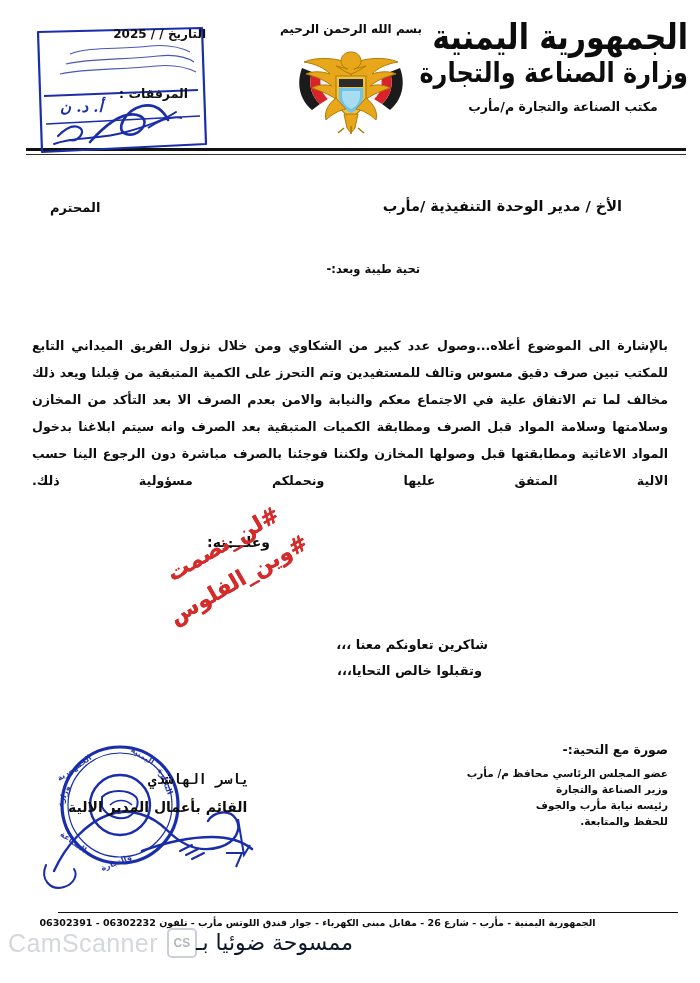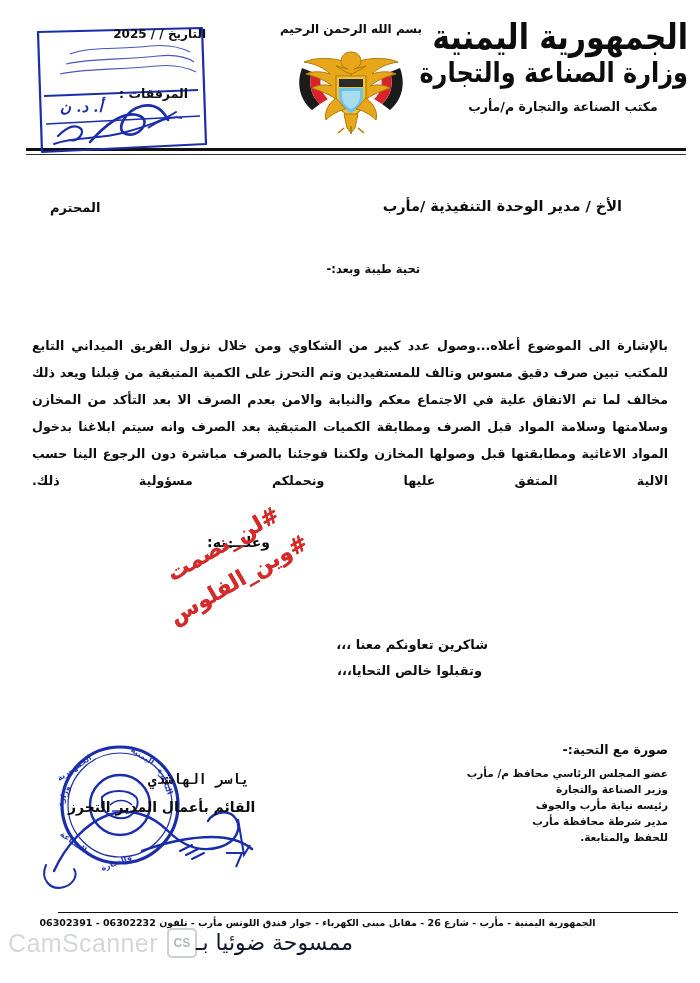--- a/index.html
+++ b/index.html
@@ -261,21 +261,20 @@
   <div class="thanks-2">وتقبلوا خالص التحايا،،،</div>
 
   <div class="hashtag tag-1">#لن_نصمت</div>
   <div class="hashtag tag-2">#وين_الفلوس</div>
 
   <div class="cc">
     <div class="cc-title">صورة مع التحية:-</div>
     <div class="cc-item">عضو المجلس الرئاسي محافظ م/ مأرب</div>
     <div class="cc-item">وزير الصناعة والتجارة</div>
     <div class="cc-item">رئيسه نيابة مأرب والجوف</div>
-    <div class="cc-item">مدير شرطة محافظة مأرب</div>
     <div class="cc-item">للحفظ والمتابعة.</div>
   </div>
 
   <div class="sign-block">
     <svg class="stamp-svg" width="180" height="150" viewBox="0 0 180 150">
       <circle cx="80" cy="70" r="58" fill="none" stroke="#1a2dab" stroke-width="3.2"></circle>
       <circle cx="80" cy="70" r="52" fill="none" stroke="#1a2dab" stroke-width="1.2"></circle>
       <circle cx="80" cy="70" r="30" fill="none" stroke="#1a2dab" stroke-width="2.4"></circle>
       <path d="M62 62 C70 54 88 54 96 62 C100 68 96 78 88 82 C78 86 66 80 62 72 Z" fill="none" stroke="#1a2dab" stroke-width="2"></path>
       <path d="M70 70 C76 64 86 64 92 70" stroke="#1a2dab" stroke-width="1.6" fill="none"></path>
@@ -293,21 +292,21 @@
     <svg class="sig-svg" width="280" height="150" viewBox="0 0 280 150">
       <path d="M24 126 C36 100 56 78 78 70 C100 62 122 70 138 86 C152 100 170 108 190 102 C206 97 212 84 206 74 C200 64 184 66 178 76" stroke="#1a2dab" stroke-width="2.4" fill="none" stroke-linecap="round"></path>
       <path d="M112 106 C134 98 158 92 182 92 C198 92 212 96 222 104" stroke="#1a2dab" stroke-width="2.6" fill="none" stroke-linecap="round"></path>
       <path d="M150 106 L162 100 M156 110 L168 104 M162 114 L174 108" stroke="#1a2dab" stroke-width="2" fill="none" stroke-linecap="round"></path>
       <path d="M208 74 L214 110 L220 100" stroke="#1a2dab" stroke-width="2" fill="none"></path>
       <path d="M196 108 L212 108 L206 122" stroke="#1a2dab" stroke-width="2" fill="none"></path>
       <path d="M16 120 C10 134 20 146 34 142 C44 139 48 130 44 124" stroke="#1a2dab" stroke-width="2" fill="none" stroke-linecap="round"></path>
     </svg>
 
     <div class="sign-name">ياسر الهاشدي</div>
-    <div class="sign-title">القائم بأعمال المدير التحرز</div>
+    <div class="sign-title">القائم بأعمال المدير الالية</div>
   </div>
 
   <div class="foot-rule"></div>
   <div class="footer-text">الجمهورية اليمنية - مأرب - شارع 26 - مقابل مبنى الكهرباء - جوار فندق اللوتس مأرب - تلفون 06302232 - 06302391</div>
 
   <div class="cs-wrap">
     <div class="cs-badge">CS</div>
     <div class="cs-text">CamScanner</div>
   </div>
   <div class="cs-ar">ممسوحة ضوئيا بـ</div>

